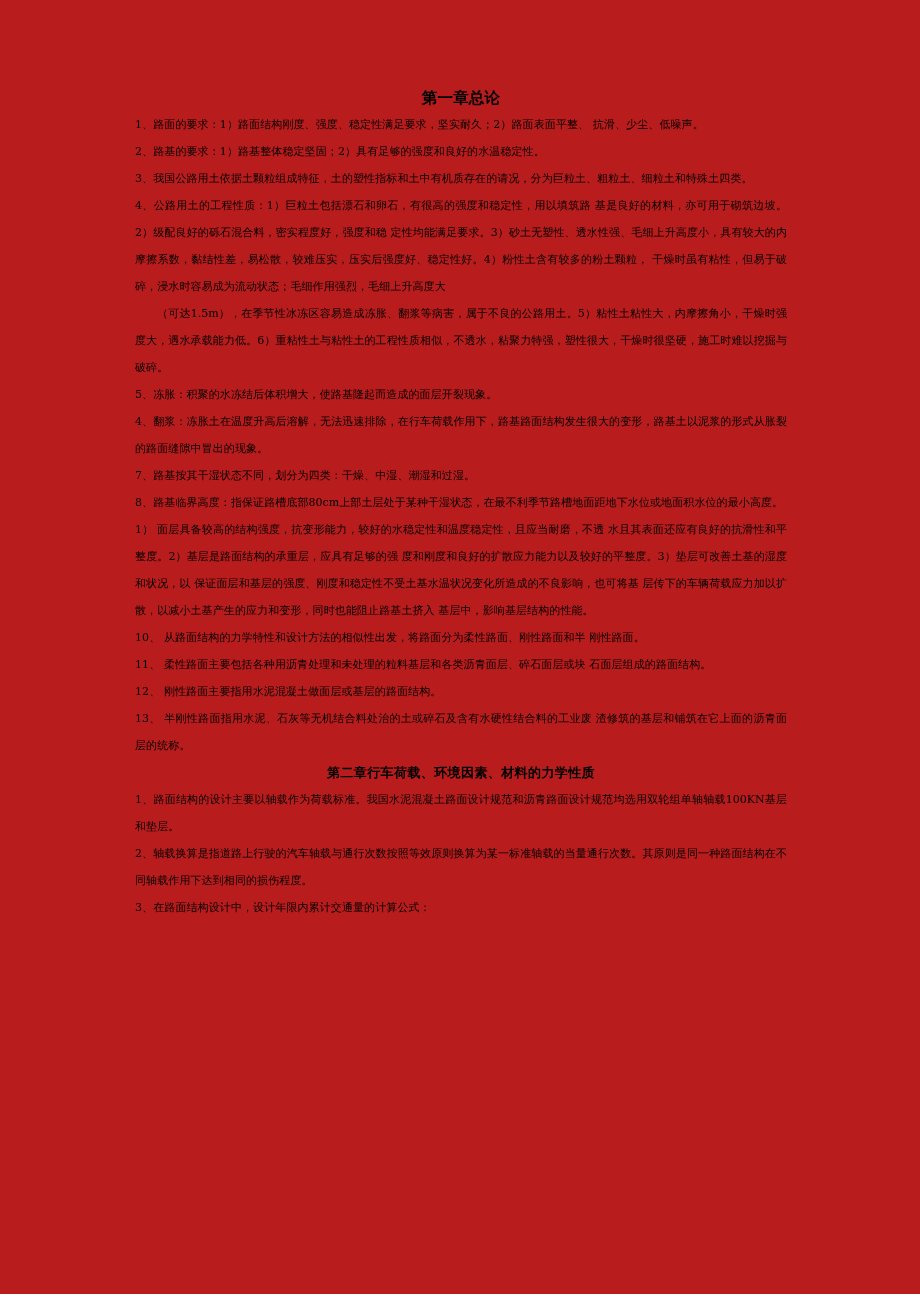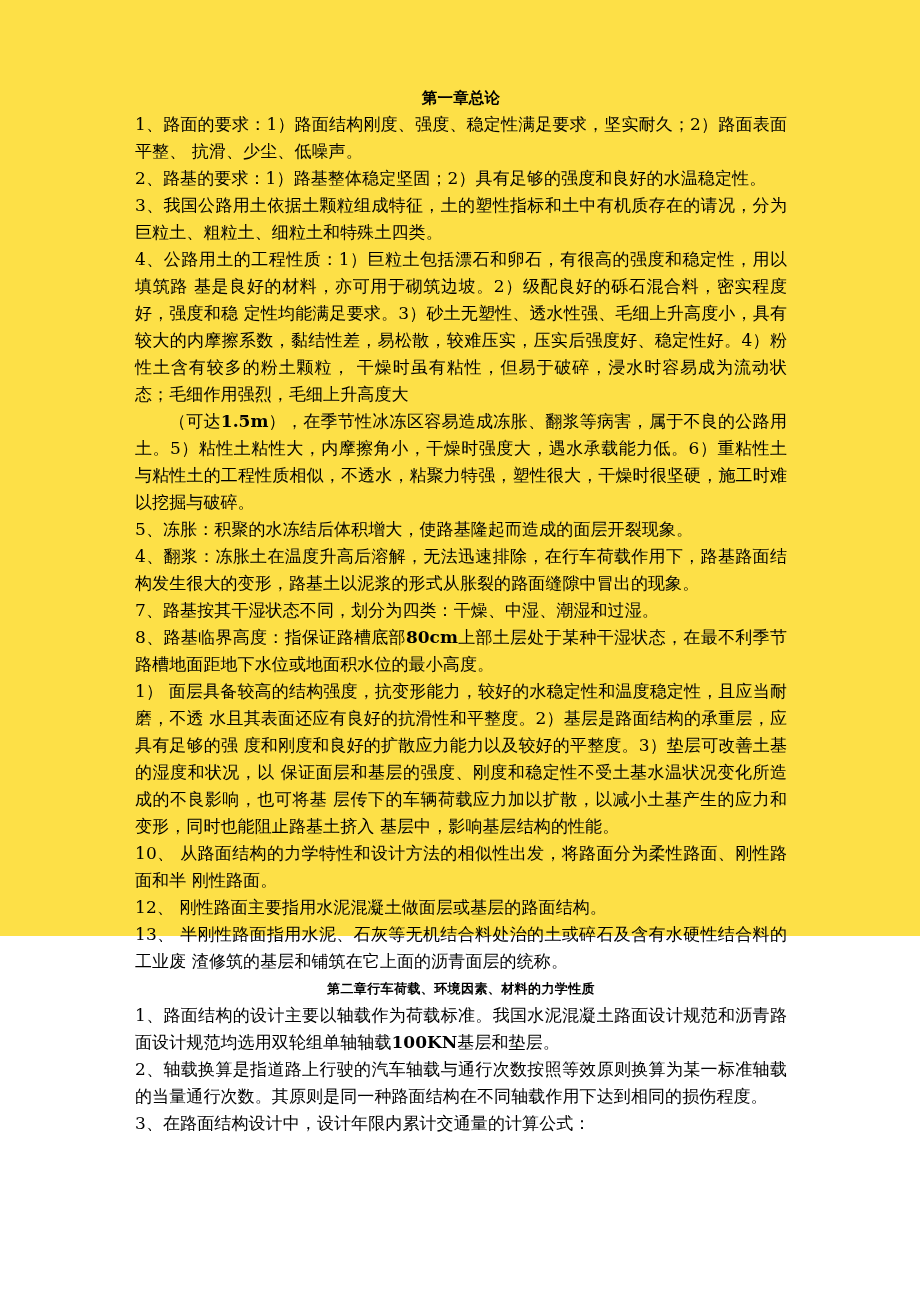--- a/index.html
+++ b/index.html
@@ -11,22 +11,22 @@
   body {
     width: 920px;
     height: 1302px;
     font-family: "DejaVu Serif", "Liberation Serif", serif;
     color: #000000;
     overflow: hidden;
   }
   .page {
     position: relative;
     width: 920px;
-    height: 936px;
-    background: #fde047;
+    height: 1294px;
+    background: #b91c1c;
     box-sizing: border-box;
     padding: 0;
   }
   .doc-body {
     position: absolute;
     left: 135px;
     top: 84px;
     width: 652px;
   }
   .heading {
@@ -37,32 +37,32 @@
     letter-spacing: 0.2px;
     margin: 0;
     white-space: nowrap;
   }
   .heading.h2 {
     font-size: 13px;
     letter-spacing: 0.4px;
   }
   .para {
     margin: 0;
-    font-size: 17px;
+    font-size: 11px;
     line-height: 27px;
     text-align: justify;
     text-justify: inter-ideograph;
     letter-spacing: 0.1px;
     word-break: break-all;
   }
   .para.indent {
     text-indent: 2em;
   }
   b.num, .bold-inline {
-    font-weight: bold;
+    font-weight: normal;
     font-family: "DejaVu Serif", "Liberation Serif", serif;
     letter-spacing: 0;
   }
 </style>
 </head>
 <body>
 
 <div class="page">
   <div class="doc-body">
 
@@ -84,20 +84,21 @@
 
     <p class="para">7、路基按其干湿状态不同，划分为四类：干燥、中湿、潮湿和过湿。</p>
 
     <p class="para"><span>8、路基临界高度：指保证路槽底部</span><b class="bold-inline">80cm</b><span>上部土层处于某种干湿状态，在最不利季节路槽地面距地下水位或地面积水位的最小高度。</span></p>
 
 
     <p class="para">1） 面层具备较高的结构强度，抗变形能力，较好的水稳定性和温度稳定性，且应当耐磨，不透 水且其表面还应有良好的抗滑性和平整度。2）基层是路面结构的承重层，应具有足够的强 度和刚度和良好的扩散应力能力以及较好的平整度。3）垫层可改善土基的湿度和状况，以 保证面层和基层的强度、刚度和稳定性不受土基水温状况变化所造成的不良影响，也可将基 层传下的车辆荷载应力加以扩散，以减小土基产生的应力和变形，同时也能阻止路基土挤入 基层中，影响基层结构的性能。</p>
 
     <p class="para">10、 从路面结构的力学特性和设计方法的相似性出发，将路面分为柔性路面、刚性路面和半 刚性路面。</p>
 
+    <p class="para">11、 柔性路面主要包括各种用沥青处理和未处理的粒料基层和各类沥青面层、碎石面层或块 石面层组成的路面结构。</p>
 
     <p class="para">12、 刚性路面主要指用水泥混凝土做面层或基层的路面结构。</p>
 
     <p class="para">13、 半刚性路面指用水泥、石灰等无机结合料处治的土或碎石及含有水硬性结合料的工业废 渣修筑的基层和铺筑在它上面的沥青面层的统称。</p>
 
     <h1 class="heading h2">第二章行车荷载、环境因素、材料的力学性质</h1>
 
     <p class="para"><span>1、路面结构的设计主要以轴载作为荷载标准。我国水泥混凝土路面设计规范和沥青路面设计规范均选用双轮组单轴轴载</span><b class="bold-inline">100KN</b><span>基层和垫层。</span></p>
 
     <p class="para">2、轴载换算是指道路上行驶的汽车轴载与通行次数按照等效原则换算为某一标准轴载的当量通行次数。其原则是同一种路面结构在不同轴载作用下达到相同的损伤程度。</p>

